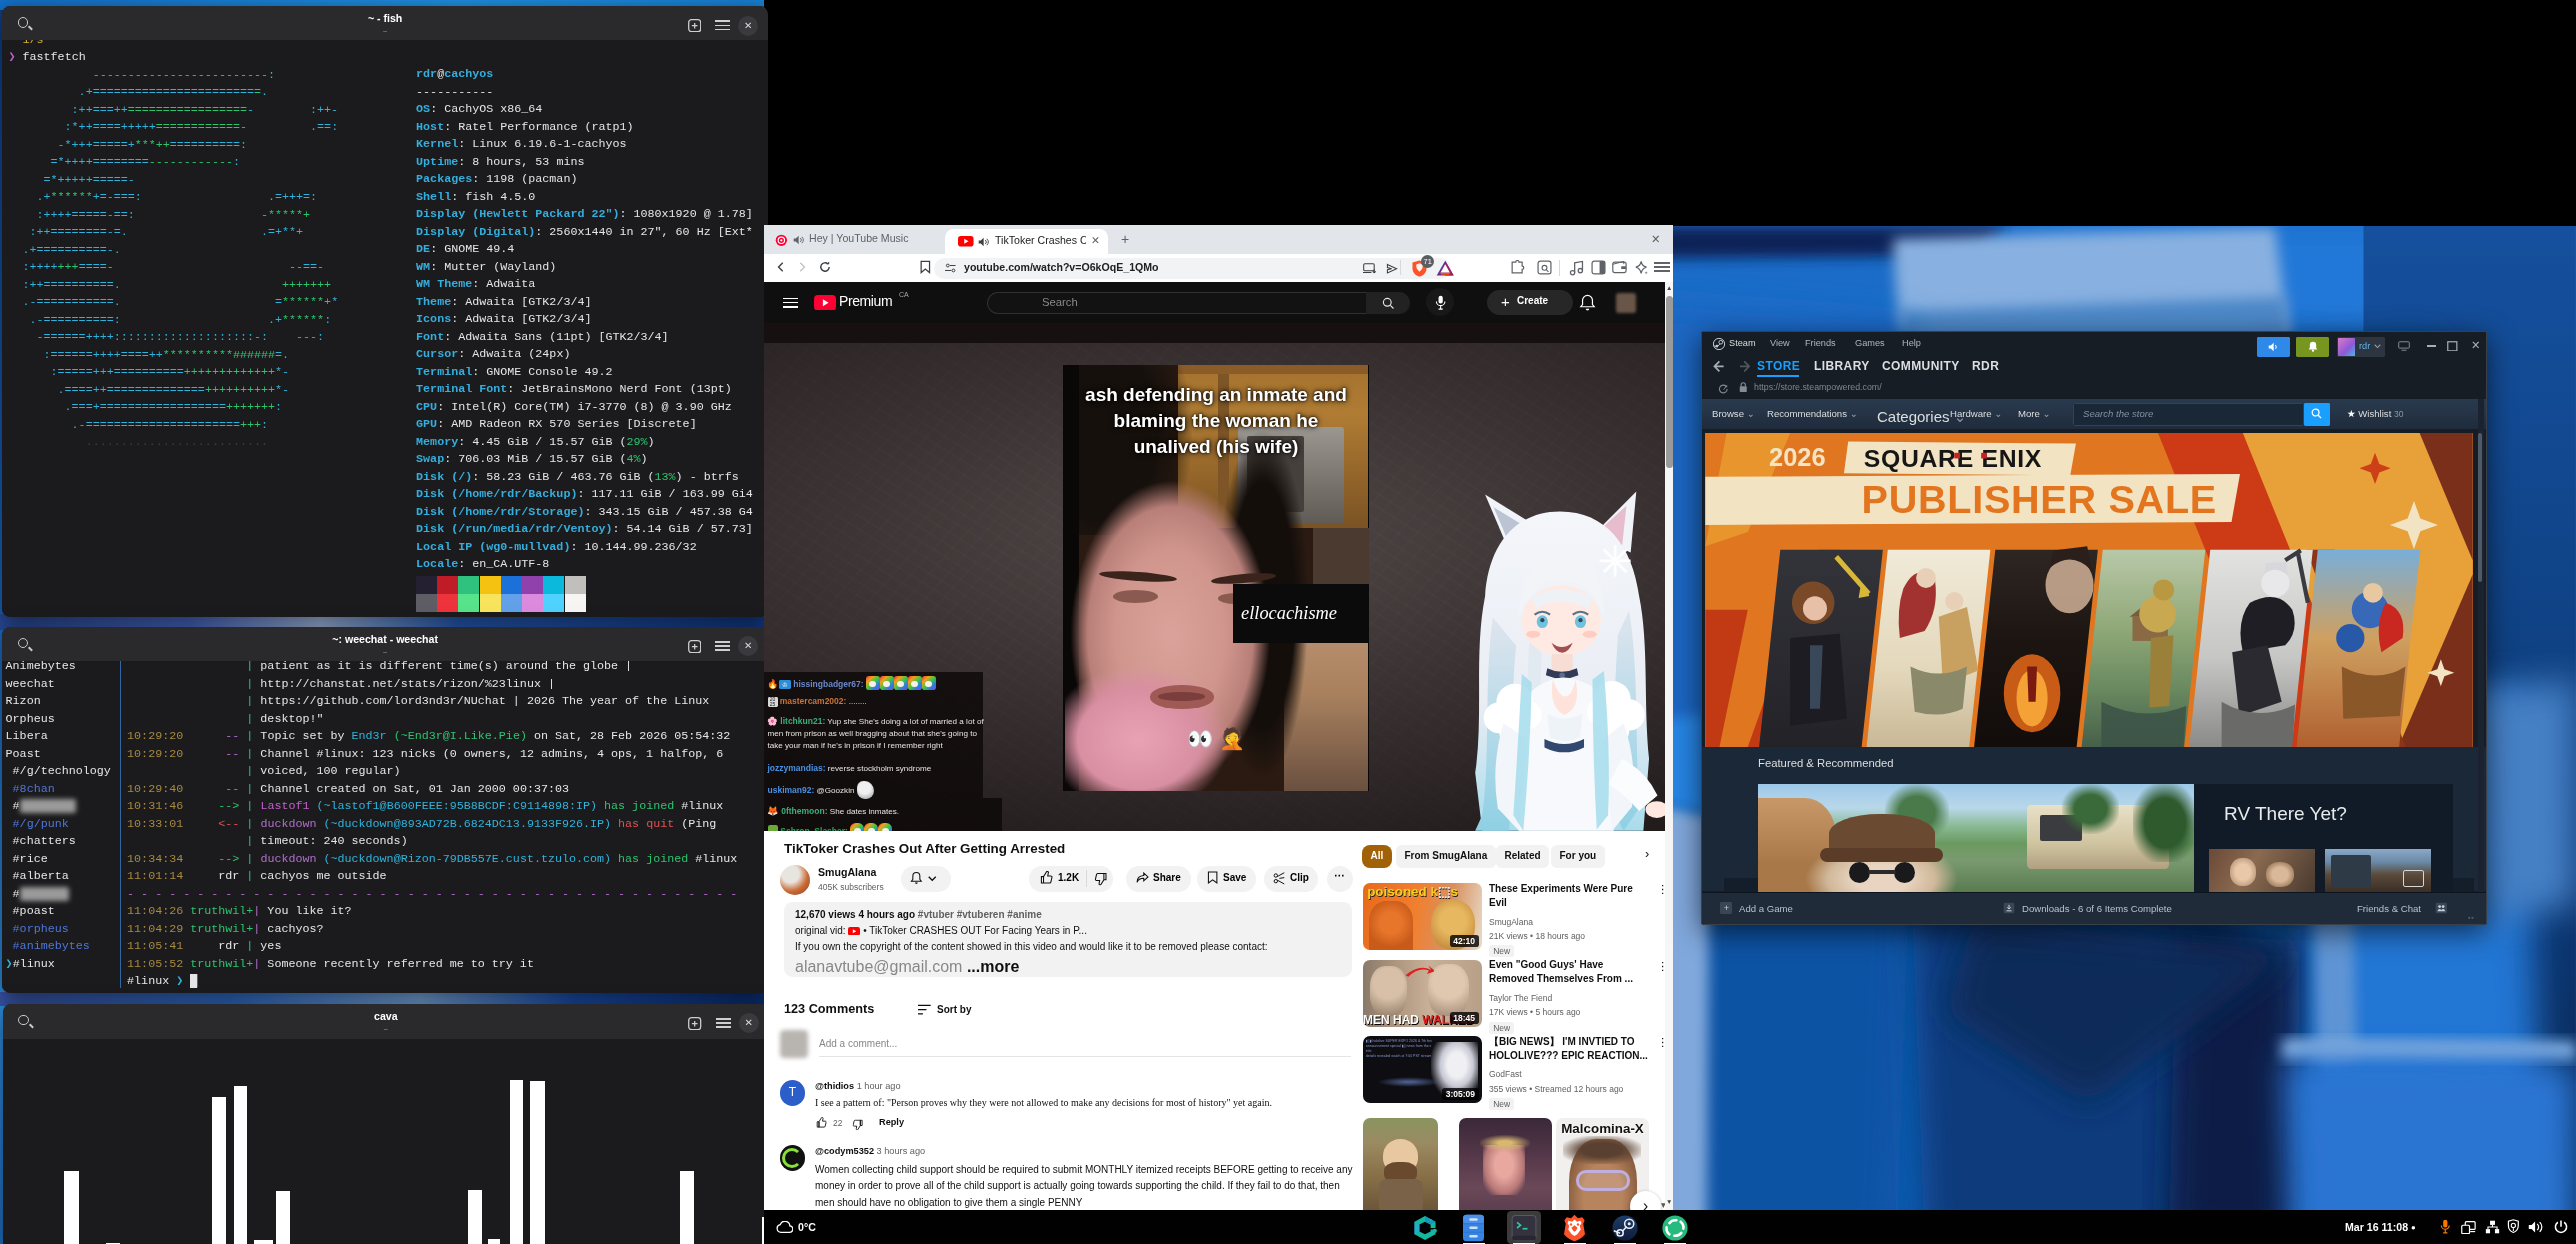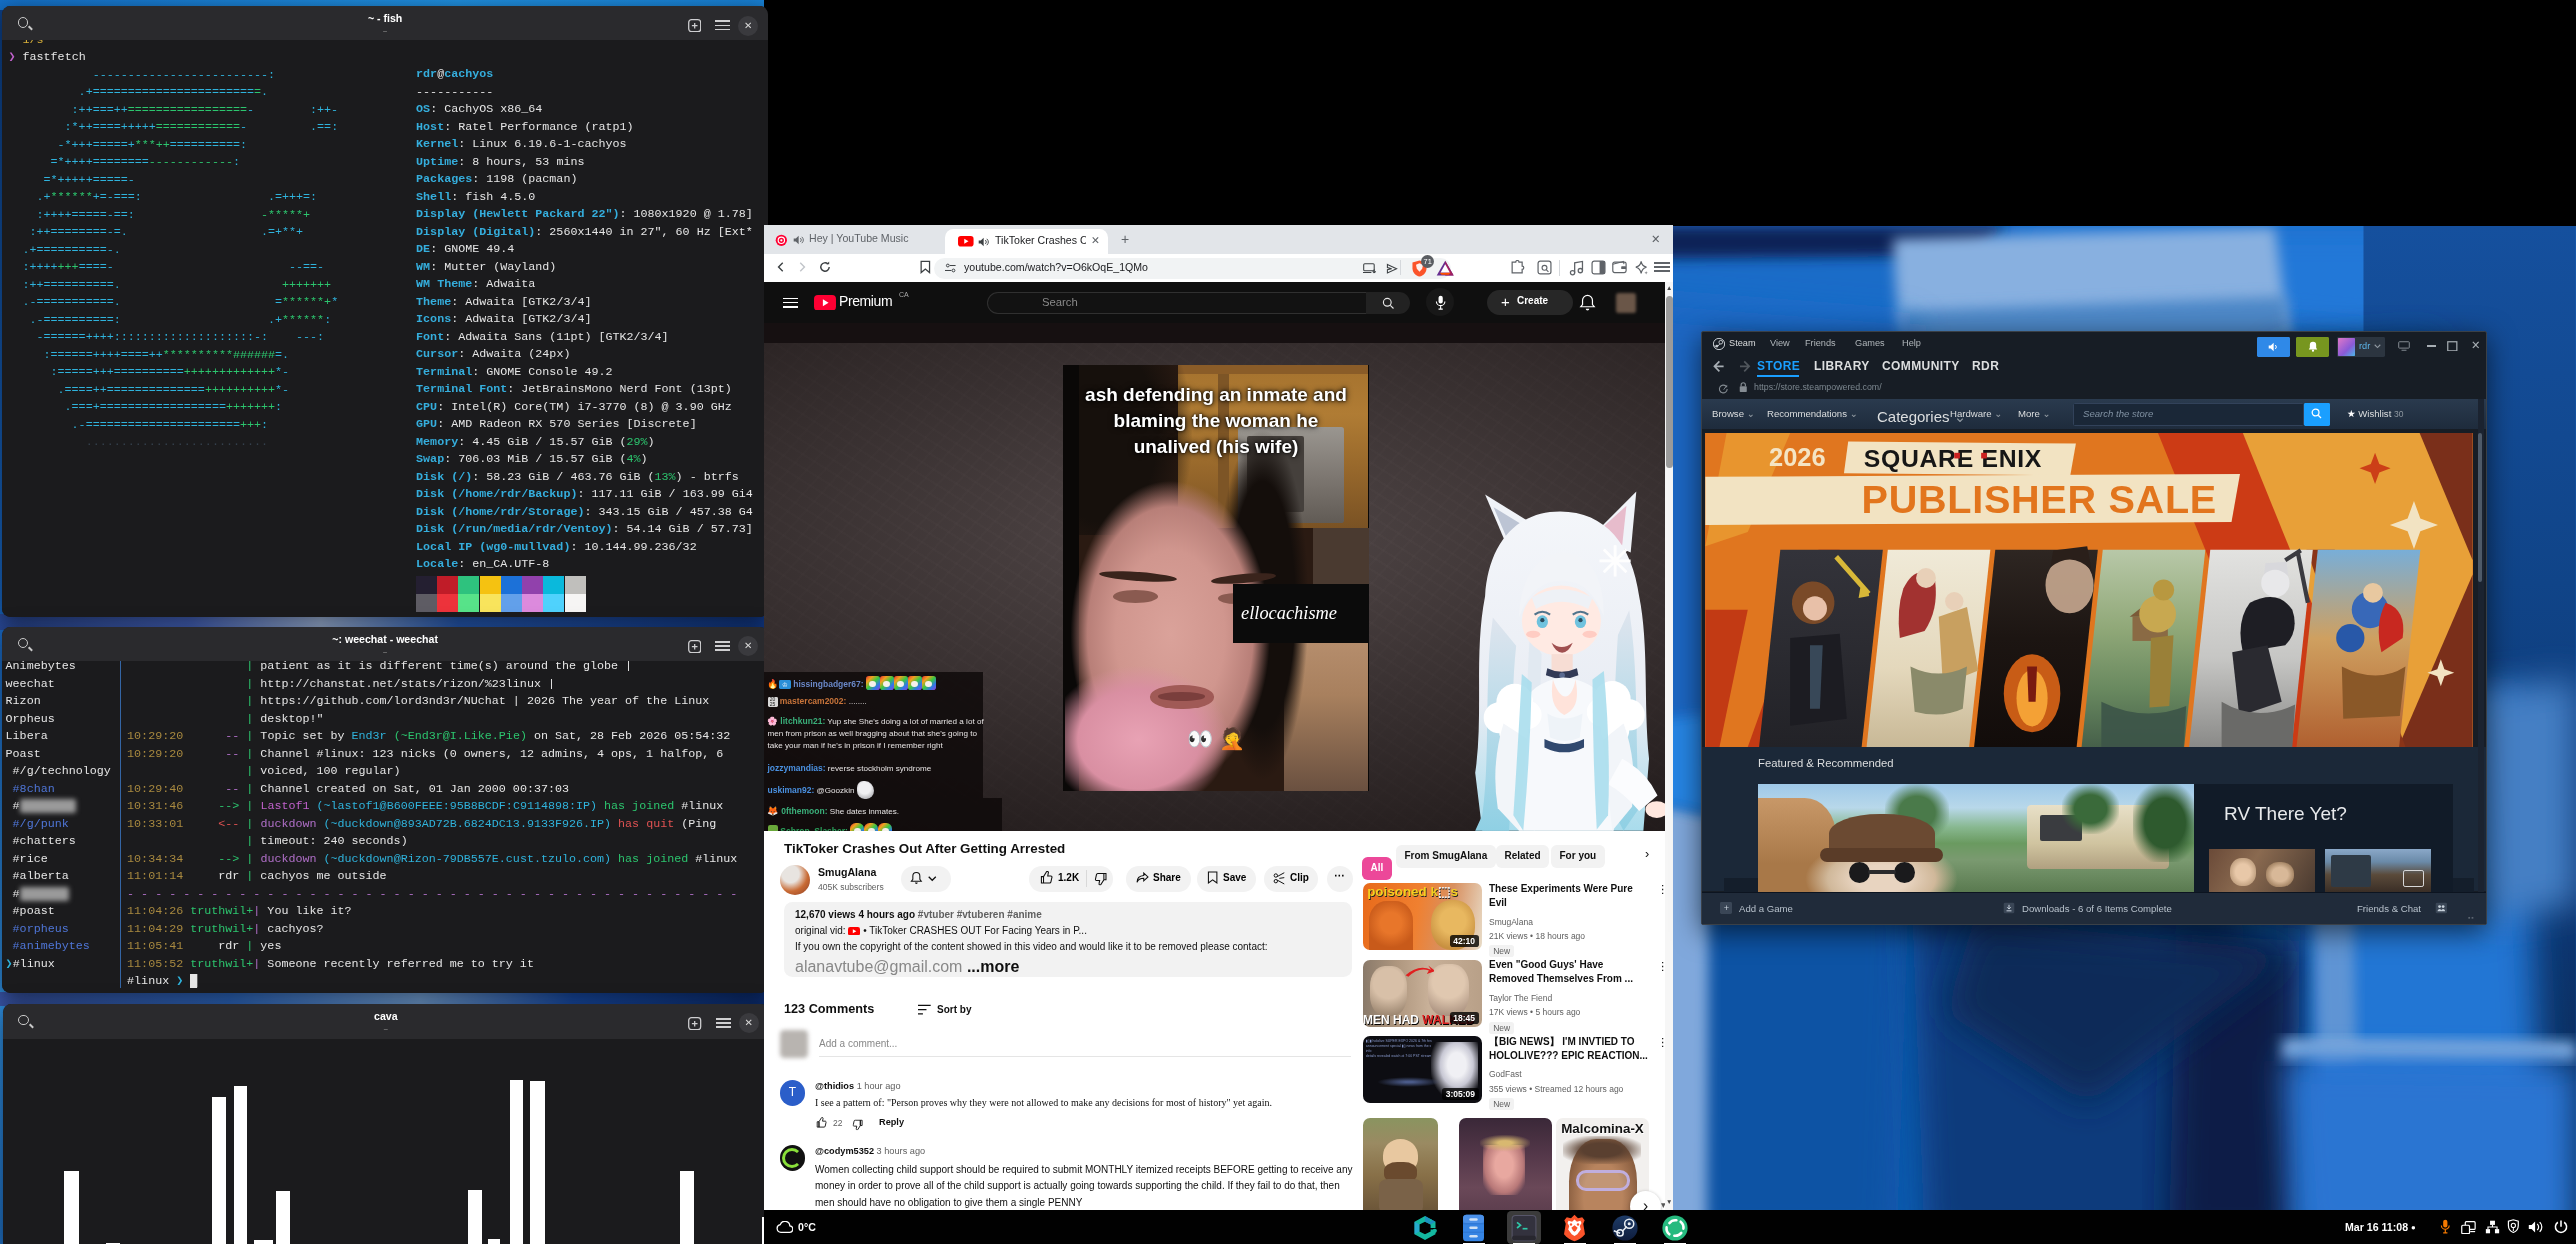--- a/index.html
+++ b/index.html
@@ -327,21 +327,21 @@
       </svg>
     <svg class="abs" style="left:155px;top:6.4px;" width="12.7" height="14" viewBox="0 0 18 20">
         <path d="M3 2h12v16l-6-5-6 5z" fill="none" stroke="#3c4043" stroke-width="1.8"></path>
       </svg>
     <div class="abs" style="left:170px;top:3.5px;width:517px;height:21px;background:#f1f3f4;border-radius:11.3px;"></div>
     <svg class="abs" style="left:181px;top:9.2px;" width="11.3" height="10" viewBox="0 0 16 14">
         <circle cx="4" cy="3.5" r="2" fill="none" stroke="#3c4043" stroke-width="1.4"></circle>
         <circle cx="12" cy="10.5" r="2" fill="none" stroke="#3c4043" stroke-width="1.4"></circle>
         <path d="M7 3.5h8M0 10.5h9" stroke="#3c4043" stroke-width="1.4"></path>
       </svg>
-    <div class="abs" style="left:200px;top:7px;font-size:10.6px;color:#202124;">youtube.com/watch?v=O6kOqE_1QMo</div>
+    <div class="abs" style="left:200px;top:7px;font-size:10.6px;color:#202124;font-weight:bold;">youtube.com/watch?v=O6kOqE_1QMo</div>
     <svg class="abs" style="left:599px;top:8.5px;" width="14" height="12" viewBox="0 0 20 17">
         <rect x="1" y="1" width="15" height="10" rx="1.5" fill="none" stroke="#3c4043" stroke-width="1.5"></rect>
         <path d="M0 13.5h12" stroke="#3c4043" stroke-width="1.5"></path>
         <path d="M16 9v5m0 0l-2.2-2.2M16 14l2.2-2.2" stroke="#3c4043" stroke-width="1.5" fill="none"></path>
       </svg>
     <svg class="abs" style="left:622px;top:8.5px;" width="12.7" height="11.3" viewBox="0 0 18 16">
         <path d="M2 2l13 6-13 6V9.5L8 8 2 6.5z" fill="none" stroke="#3c4043" stroke-width="1.5"></path>
       </svg>
     <div class="abs" style="left:636px;top:5.7px;width:0.7px;height:15.6px;background:#d5d8dc;"></div>
     <svg class="abs" style="left:647px;top:5px;" width="17" height="19" viewBox="0 0 24 27">
@@ -612,21 +612,21 @@
     <div class="abs" style="left:15.6px;top:314px;width:25.5px;height:25.5px;border-radius:50%;background:#111;"></div>
     <div class="abs" style="left:18.4px;top:317px;width:20px;height:20px;border-radius:50%;border:3.5px solid #8ae03a;border-right-color:transparent;"></div>
     <div class="abs" style="left:51px;top:315px;font-size:9.2px;font-weight:bold;color:#0f0f0f;">@codym5352 <span style="font-weight:normal;color:#606060">3 hours ago</span></div>
     <div class="abs" style="left:51px;top:331px;width:538px;font-size:10px;color:#0f0f0f;line-height:16.3px;">Women collecting child support should be required to submit MONTHLY itemized receipts BEFORE getting to receive any money in order to prove all of the child support is actually going towards supporting the child. If they fail to do that, then men should have no obligation to give them a single PENNY</div>
     <svg class="abs" style="left:52px;top:391px;" width="11.3" height="11.3" viewBox="0 0 19 19">
         <path d="M2 8h3v9H2zM5 17h8.5a2 2 0 002-1.6l1.3-6A1.6 1.6 0 0015.2 7H11l.8-4.2A1.4 1.4 0 009 1.6L5 8z" fill="none" stroke="#0f0f0f" stroke-width="1.5"></path>
       </svg>
     <div class="abs" style="left:69px;top:391px;font-size:8.5px;color:#606060;">109</div>
     <div class="abs" style="left:115px;top:391px;font-size:9.2px;font-weight:bold;color:#0f0f0f;">Reply</div>
 
-    <div class="chip" style="left:598px;top:26px;background:#ec4899;color:#fff;">All</div>
+    <div class="chip" style="left:598px;top:14px;background:#a16207;color:#fff;border-radius:8px;">All</div>
     <div class="chip" style="left:632px;top:14px;">From SmugAlana</div>
     <div class="chip" style="left:732px;top:14px;">Related</div>
     <div class="chip" style="left:787px;top:14px;">For you</div>
     <div class="abs" style="left:881px;top:16.3px;font-size:12.7px;color:#0f0f0f;">›</div>
 
     <div class="thumb" style="left:599px;top:52px;width:119px;height:67px;background:linear-gradient(100deg,#e86a1a 0%,#f08030 45%,#d89060 70%,#e8dcc8 100%);">
       <div class="abs" style="left:4.2px;top:1.4px;color:#f5d020;font-weight:bold;font-size:13.4px;text-shadow:0.7px 0.7px 0 #222;">poisoned k<span style="color:#eee">⬚</span>s</div>
       <div class="abs" style="left:5.7px;top:18.4px;width:44px;height:49px;background:radial-gradient(circle at 50% 45%,#e8762a 30%,#c85a1a 70%);border-radius:40% 40% 0 0;"></div>
       <div class="abs" style="left:68px;top:17px;width:44px;height:50px;background:radial-gradient(circle at 50% 42%,#e8b860 35%,#c89040 75%);border-radius:45%;"></div>
       <div class="dur">42:10</div>

